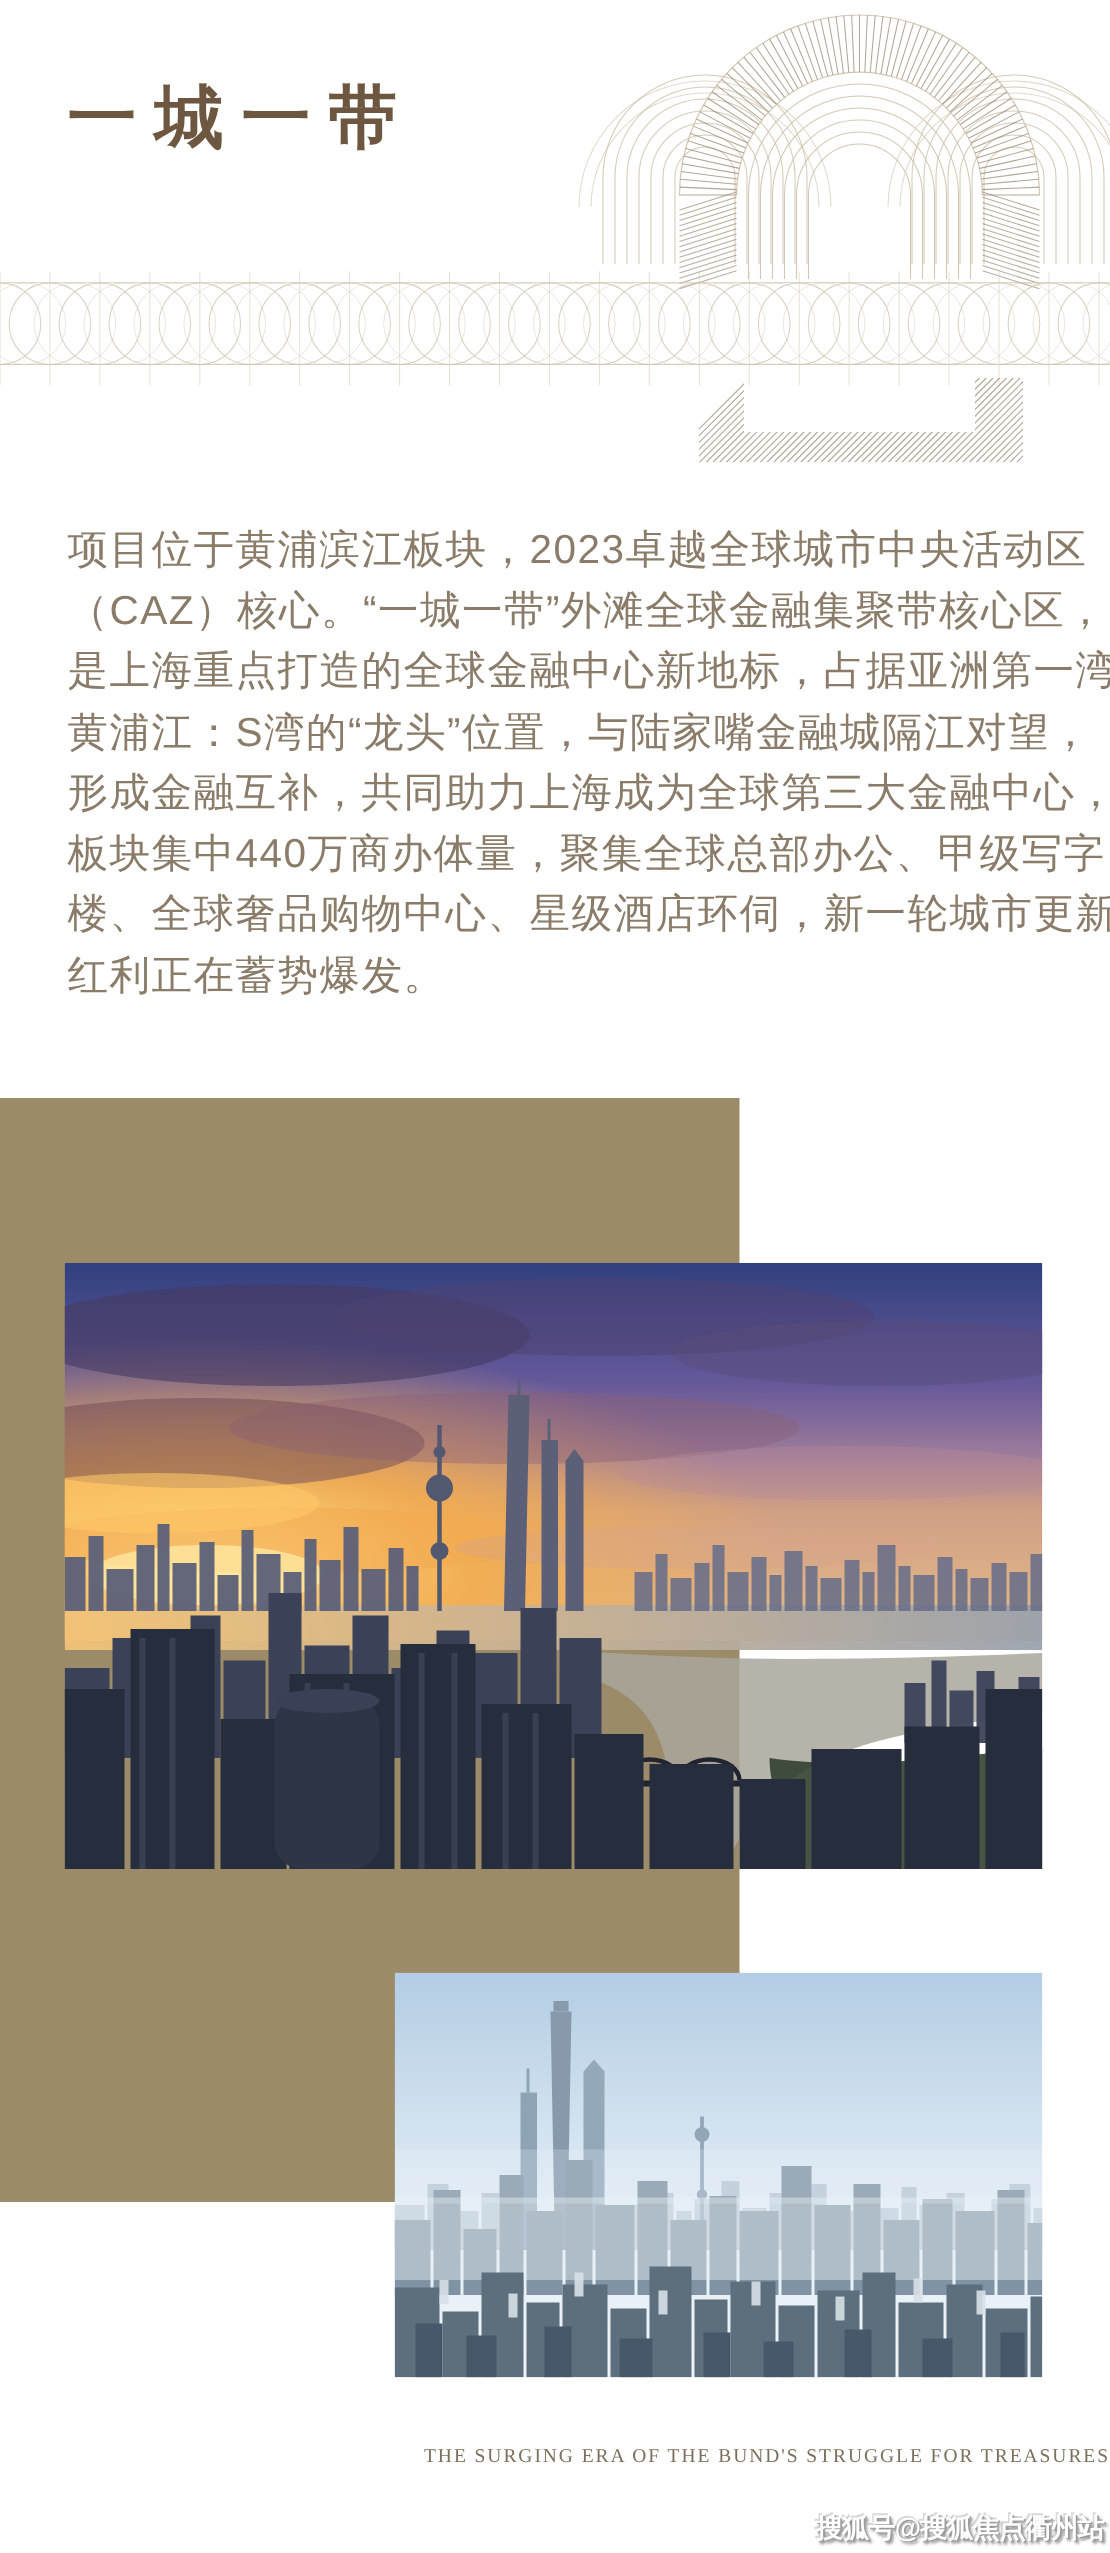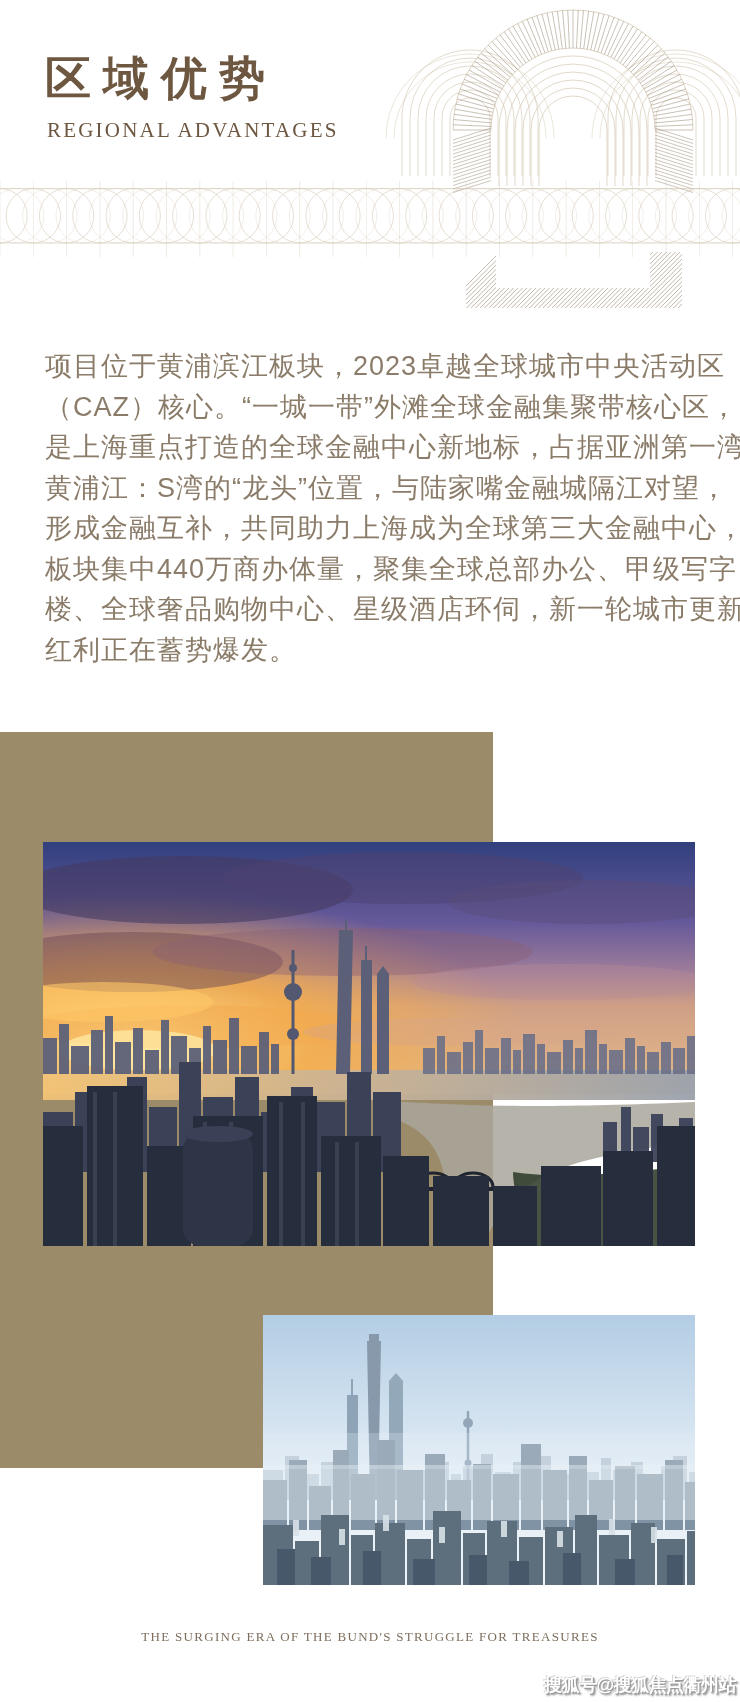--- a/index.html
+++ b/index.html
@@ -11,34 +11,33 @@
             font-size:21px;letter-spacing:2.2px;color:#6d5741;}
   #orn{position:absolute;left:0;top:0;width:740px;height:322px;}
   .intro{position:absolute;left:45px;top:346px;color:#8b7c69;font-size:27px;line-height:40.5px;
          letter-spacing:1px;}
   .intro div{white-space:nowrap;}
   .khaki{position:absolute;left:0;top:732px;width:493px;height:736px;background:#9c8b68;}
   .photo{position:absolute;overflow:hidden;}
   .photo svg{display:block;width:100%;height:100%;}
   .photo1{left:43px;top:842px;width:652px;height:404px;}
   .photo2{left:263px;top:1315px;width:432px;height:270px;}
-  .caption{position:absolute;left:0;top:1626px;width:740px;text-align:center;
+  .caption{position:absolute;left:0;top:1626px;width:740px;text-align:right;
            font-family:"Liberation Serif","DejaVu Serif",serif;font-size:13px;
            letter-spacing:1.3px;color:#7d6e5c;line-height:22px;}
   .watermark{position:absolute;right:4px;top:1673px;font-size:18px;font-weight:700;
              letter-spacing:-0.5px;color:#ffffff;
              text-shadow:1px 1px 0 #9a9a9a,2px 2px 2px #8c8c8c,-1px -1px 0 #d8d8d8;text-align:right;}
 </style>
 </head>
 <body>
 
 <div class="page">
 
-  <div class="title">区域优势</div>
-  <div class="subtitle">REGIONAL ADVANTAGES</div>
+  <div class="title">一城一带</div>
 
   <svg id="orn" viewBox="0 0 740 322" xmlns="http://www.w3.org/2000/svg">
       <path d="M 450 176 L 450 118 A 20 20 0 0 1 490 118 L 490 176" fill="none" stroke="#cfc2ac" stroke-width="0.7" opacity="0.85"></path>
       <path d="M 442 176 L 442 118 A 28 28 0 0 1 498 118 L 498 176" fill="none" stroke="#cfc2ac" stroke-width="0.7" opacity="0.85"></path>
       <path d="M 434 176 L 434 118 A 36 36 0 0 1 506 118 L 506 176" fill="none" stroke="#cfc2ac" stroke-width="0.7" opacity="0.85"></path>
       <path d="M 426 176 L 426 118 A 44 44 0 0 1 514 118 L 514 176" fill="none" stroke="#cfc2ac" stroke-width="0.7" opacity="0.85"></path>
       <path d="M 418 176 L 418 118 A 52 52 0 0 1 522 118 L 522 176" fill="none" stroke="#cfc2ac" stroke-width="0.7" opacity="0.85"></path>
       <path d="M 410 176 L 410 118 A 60 60 0 0 1 530 118 L 530 176" fill="none" stroke="#cfc2ac" stroke-width="0.7" opacity="0.85"></path>
       <path d="M 402 176 L 402 118 A 68 68 0 0 1 538 118 L 538 176" fill="none" stroke="#cfc2ac" stroke-width="0.7" opacity="0.85"></path>
       <path d="M 394 138 A 76 76 0 0 1 546 138" fill="none" stroke="#cfc2ac" stroke-width="0.7" opacity="0.6"></path>

